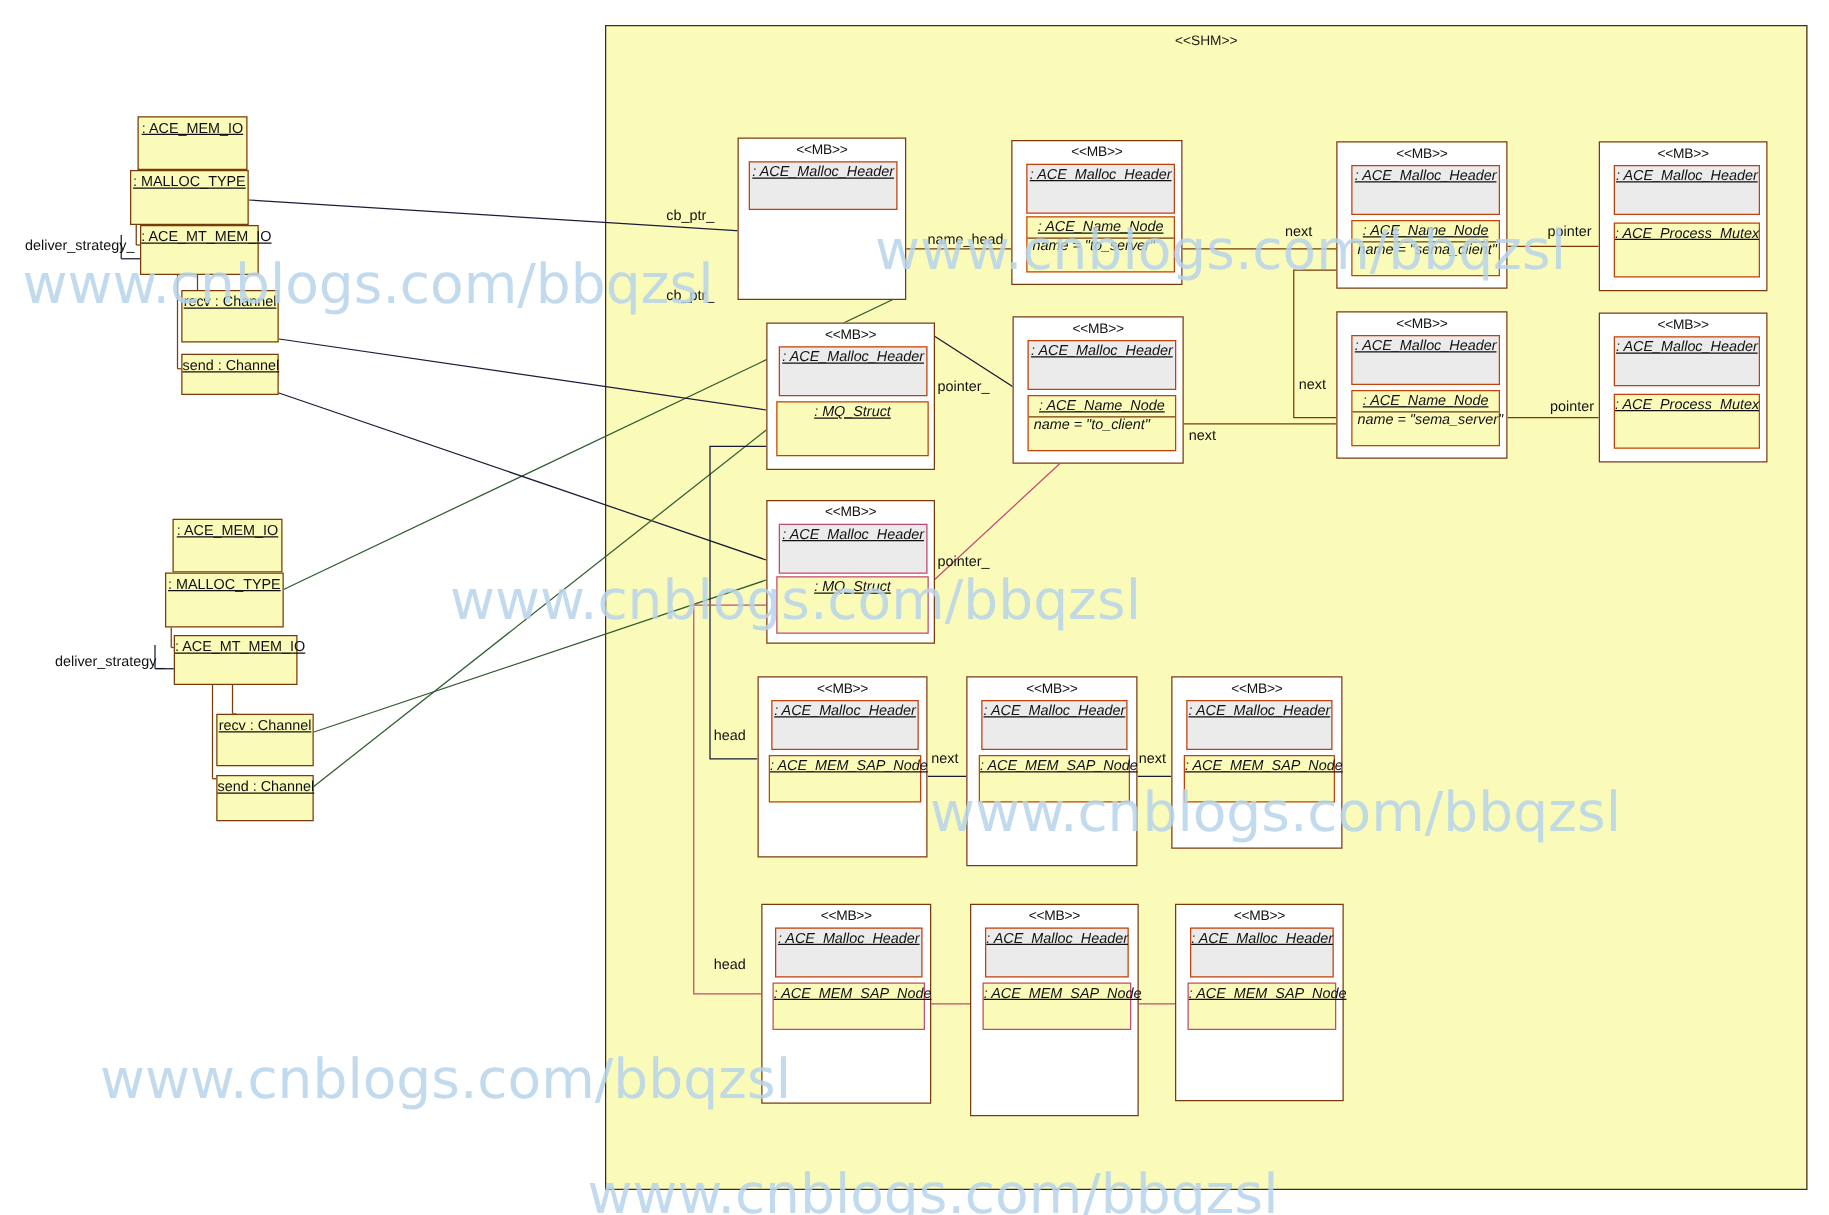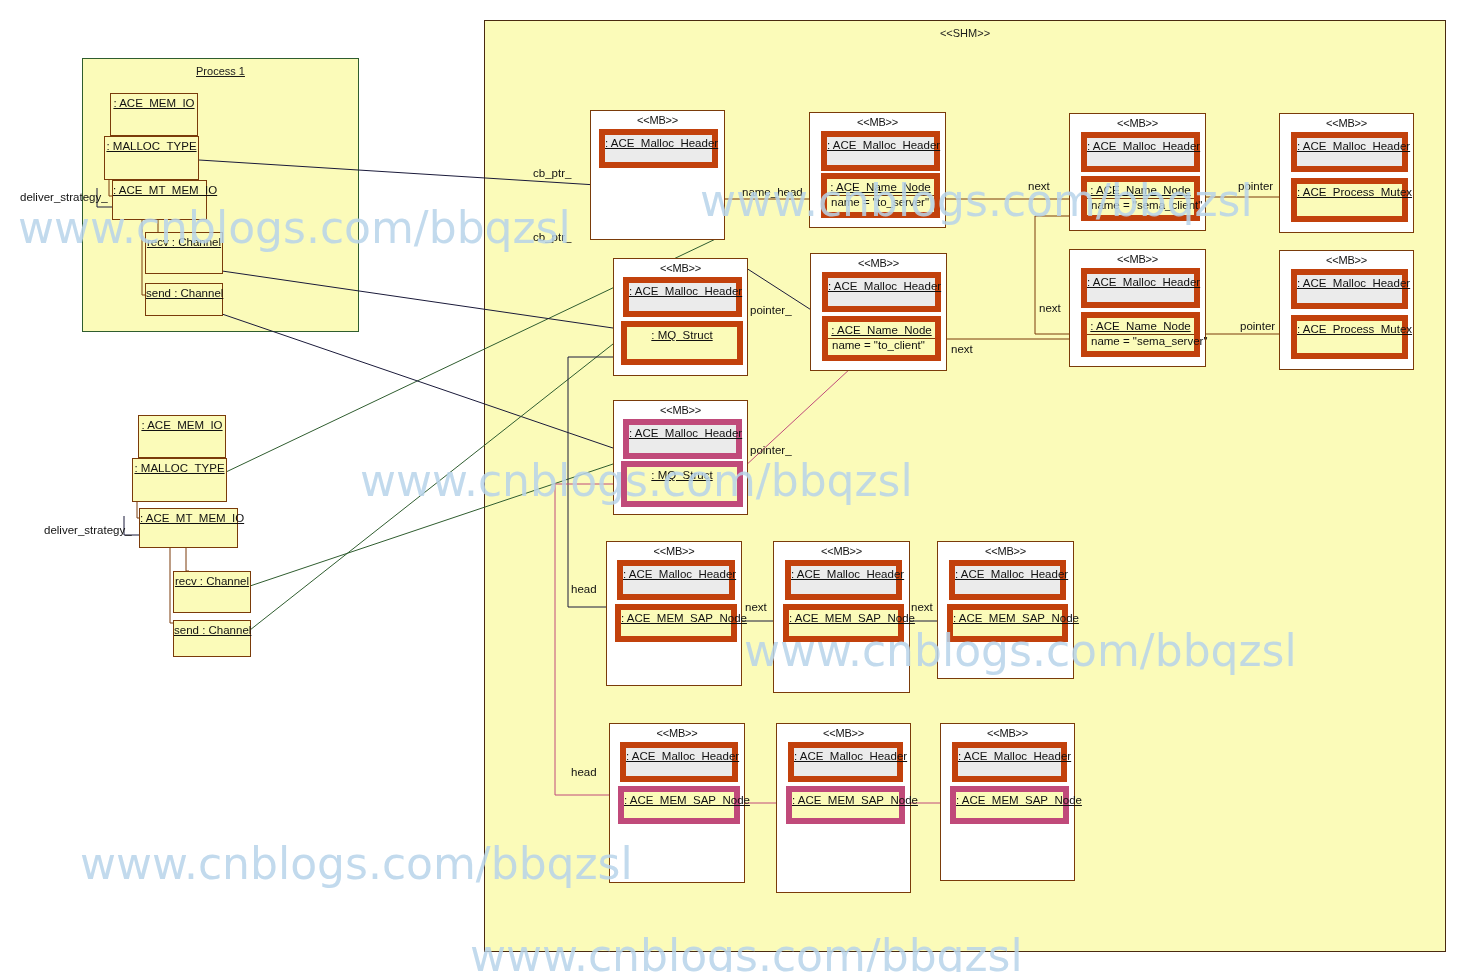--- a/index.html
+++ b/index.html
@@ -77,22 +77,23 @@
     left:0;right:0;top:3px;
     text-align:center;
     font-size:11px;
     color:#111;
     letter-spacing:-0.2px;
     white-space:nowrap;
   }
   .slot{
     position:absolute;
     box-sizing:border-box;
-    border:6px solid #c2410c;
+    border:1px solid #c2410c;
     background:#fbfbb9;
+    font-style:italic;
   }
   .slot.gray{background:#ebebeb;}
   .slot.pinkb{border-color:#c04a7a;}
   .slot .nm{
     display:block;
     text-align:center;
     font-size:11.5px;
     color:#111;
     margin-top:2px;
     text-decoration:underline;
@@ -130,25 +131,20 @@
   <div class="wm" style="left:744px;top:625px;font-size:44px;">www.cnblogs.com/bbqzsl</div>
   <div class="wm" style="left:80px;top:838px;font-size:44px;">www.cnblogs.com/bbqzsl</div>
   <div class="wm" style="left:470px;top:930px;font-size:44px;">www.cnblogs.com/bbqzsl</div>
 
   <div class="pkg" style="left:484px;top:20px;width:962px;height:932px;padding-left:44px;">
     <div class="pkg-title nodec">
       <span>&lt;&lt;SHM&gt;&gt;</span>
     </div>
   </div>
 
-  <div class="pkg" style="left:82px;top:58px;width:277px;height:274px;border-color:#2f5d2f;">
-    <div class="pkg-title">
-      <span>Process 1</span>
-    </div>
-  </div>
 
 
   <svg id="links" viewBox="0 0 1463 972">
     <g fill="none" stroke-width="1" shape-rendering="geometricPrecision">
 
       <g stroke="#7a3b0a">
         <path d="M109,146 L109,196"></path>
         <path d="M109,146 L110,146"></path>
         <path d="M109,196 L112,196"></path>
         <path d="M158,217 L158,243"></path>

